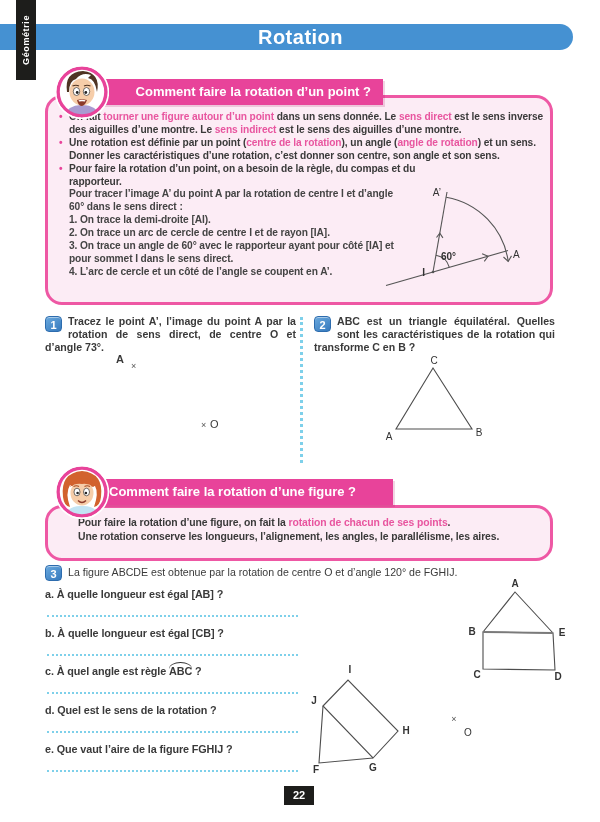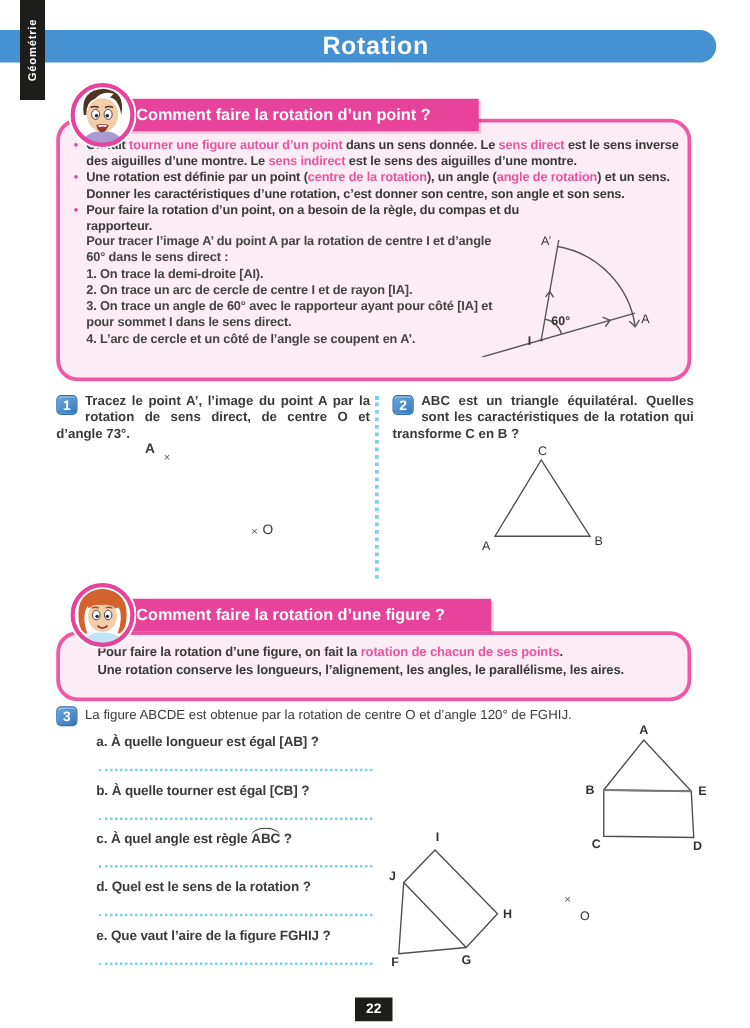--- a/index.html
+++ b/index.html
@@ -29,21 +29,21 @@
     position:absolute;left:45px;width:508px;background:#fcecf5;
     border:3px solid #ee58a4;border-radius:17px;box-sizing:border-box;
   }
   #lesson1-box{top:95px;height:210px;}
   #lesson2-box{top:505px;height:56px;}
   .lesson-banner{
     position:absolute;left:95px;height:26px;background:#e8439a;z-index:6;
     color:#fff;font-size:13px;font-weight:700;line-height:26px;padding:0 12px 0 14px;
     box-shadow:2px 2px 0 rgba(170,30,100,.18);white-space:nowrap;
   }
-  #lesson1-banner{top:79px;width:262px;}
+  #lesson1-banner{top:79px;width:262px;text-align:right;}
   #lesson2-banner{top:479px;width:272px;}
   .avatar{position:absolute;left:55px;width:54px;height:54px;z-index:7;}
   #avatar1{top:65px;}
   #avatar2{top:465px;}
   
   .l1-content{position:absolute;left:58px;top:111px;width:486px;z-index:3;
     font-size:10.2px;line-height:12.9px;letter-spacing:-0.1px;}
   .bullet{position:relative;padding-left:11px;margin-bottom:0;}
   .bullet::before{content:"\2022";position:absolute;left:1px;top:0;color:#e8439a;font-weight:700;}
   .narrow{width:347px;}
@@ -65,37 +65,37 @@
   }
   .pt{position:absolute;font-weight:700;}
   .cross{position:absolute;font-size:9px;font-weight:400;color:#555;}
   
   .l2-content{position:absolute;left:78px;top:516px;width:480px;z-index:3;
     font-size:10.4px;line-height:13.5px;letter-spacing:-0.1px;}
   
   .ex3{position:absolute;left:45px;top:564px;width:512px;height:220px;}
   .ex3-intro{font-size:10.6px;line-height:16px;font-weight:400;color:#3a3a3a;}
   .questions{position:absolute;left:0;top:24px;width:253px;}
-  .q{position:relative;height:38.7px;margin-left:32px;}
+  .q{position:relative;height:38.7px;}
   .q-text{font-size:10.8px;font-weight:700;letter-spacing:-0.1px;}
   .q-line{position:absolute;left:2px;right:0;top:27px;border-top:2px dotted #7ed0ea;}
   .angle-hat{position:relative;display:inline-block;}
   .angle-hat::before{
     content:"";position:absolute;left:0;right:0;top:-3px;height:6px;
     border-top:1.5px solid #333;border-radius:50% 50% 0 0 / 100% 100% 0 0;
   }
   .ex3-figs{position:absolute;left:255px;top:9px;}
   
   svg text{font-family:"Liberation Sans", sans-serif;}
   .geo-line{stroke:#555;stroke-width:1.1;fill:none;}
   .geo-label{font-size:10px;fill:#333;}
   
   .page-badge{
     position:absolute;left:284px;top:786px;width:30px;height:19px;background:#1d1d1b;
-    color:#fff;font-size:11px;font-weight:700;text-align:center;line-height:19px;margin-top:12px;
+    color:#fff;font-size:11px;font-weight:700;text-align:center;line-height:19px;
   }
 </style>
 </head>
 <body>
 
 <div class="geo-tab">
   <span>Géométrie</span>
 </div>
 <div class="header-banner">
   <h1>Rotation</h1>
@@ -223,21 +223,21 @@
     <div class="q">
       <div class="q-text">
         <span>a.</span>
         <span>À quelle longueur est égal [AB] ?</span>
       </div>
       <div class="q-line"></div>
     </div>
     <div class="q">
       <div class="q-text">
         <span>b.</span>
-        <span>À quelle tourner est égal [CB] ?</span>
+        <span>À quelle longueur est égal [CB] ?</span>
       </div>
       <div class="q-line"></div>
     </div>
     <div class="q">
       <div class="q-text">
         <span>c.</span>
         <span>À quel angle est règle </span><span class="angle-hat">ABC</span><span> ?</span>
       </div>
       <div class="q-line"></div>
     </div>

